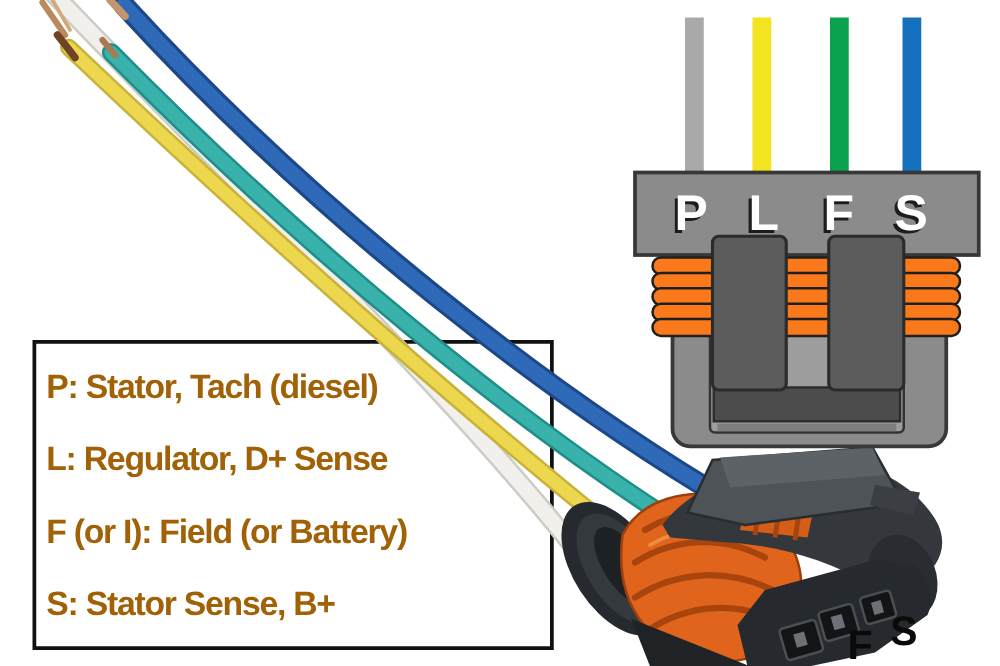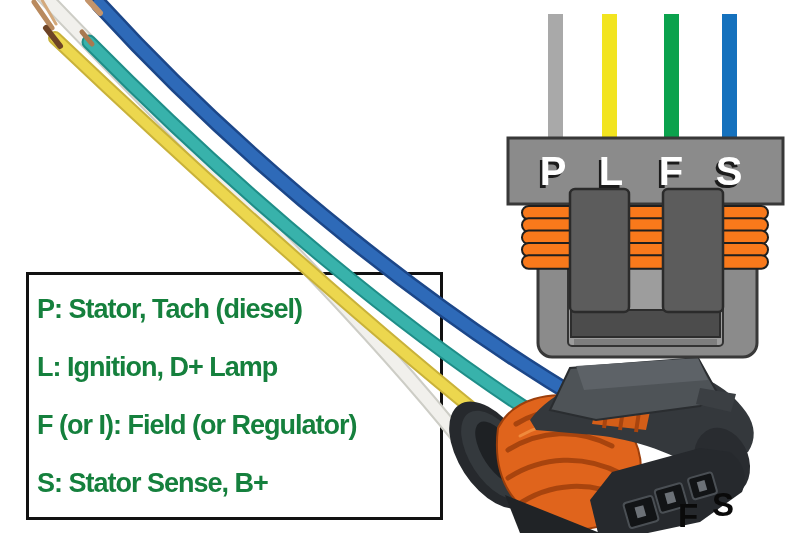--- a/index.html
+++ b/index.html
@@ -7,21 +7,21 @@
     position:relative;width:800px;height:533px;background:#ffffff;
     overflow:hidden;font-family:"Liberation Sans",sans-serif;
   }
   
   .legend{
     position:absolute;left:26px;top:272px;width:411px;height:242px;
     background:#ffffff;border:3px solid #111;z-index:1;
   }
   .legend-line{
     position:relative;height:58px;line-height:58px;padding-left:8px;
-    font-size:27px;font-weight:700;letter-spacing:-1px;color:#15803d;
+    font-size:27px;font-weight:700;letter-spacing:-1px;color:#a16207;
     white-space:nowrap;
   }
   .legend-inner{padding-top:5px;}
   
   .art{position:absolute;left:0;top:0;z-index:2;}
   
   .pin-letter{
     position:absolute;top:149px;width:44px;height:44px;z-index:3;
     text-align:center;font-size:40px;line-height:44px;font-weight:700;
     color:#ffffff;text-shadow:-2.5px 2.5px 0 #1c1c1c;
@@ -35,22 +35,22 @@
   .photo-label-s{left:712px;top:486px;}
 </style>
 </head>
 <body>
 
 <div class="canvas">
 
   <div class="legend">
     <div class="legend-inner">
       <div class="legend-line">P: Stator, Tach (diesel)</div>
-      <div class="legend-line">L: Ignition, D+ Lamp</div>
-      <div class="legend-line">F (or I): Field (or Regulator)</div>
+      <div class="legend-line">L: Regulator, D+ Sense</div>
+      <div class="legend-line">F (or I): Field (or Battery)</div>
       <div class="legend-line">S: Stator Sense, B+</div>
     </div>
   </div>
 
   <svg class="art" width="800" height="533" viewBox="0 0 800 533">
 
     <g>
 
       <path d="M 40,-8 C 200,160 380,330 492,480" fill="none" stroke="#cdcdc6" stroke-width="16" stroke-linecap="round"></path>
       <path d="M 40,-8 C 200,160 380,330 492,480" fill="none" stroke-width="12" stroke-linecap="round" stroke="#f1f0ec"></path>

